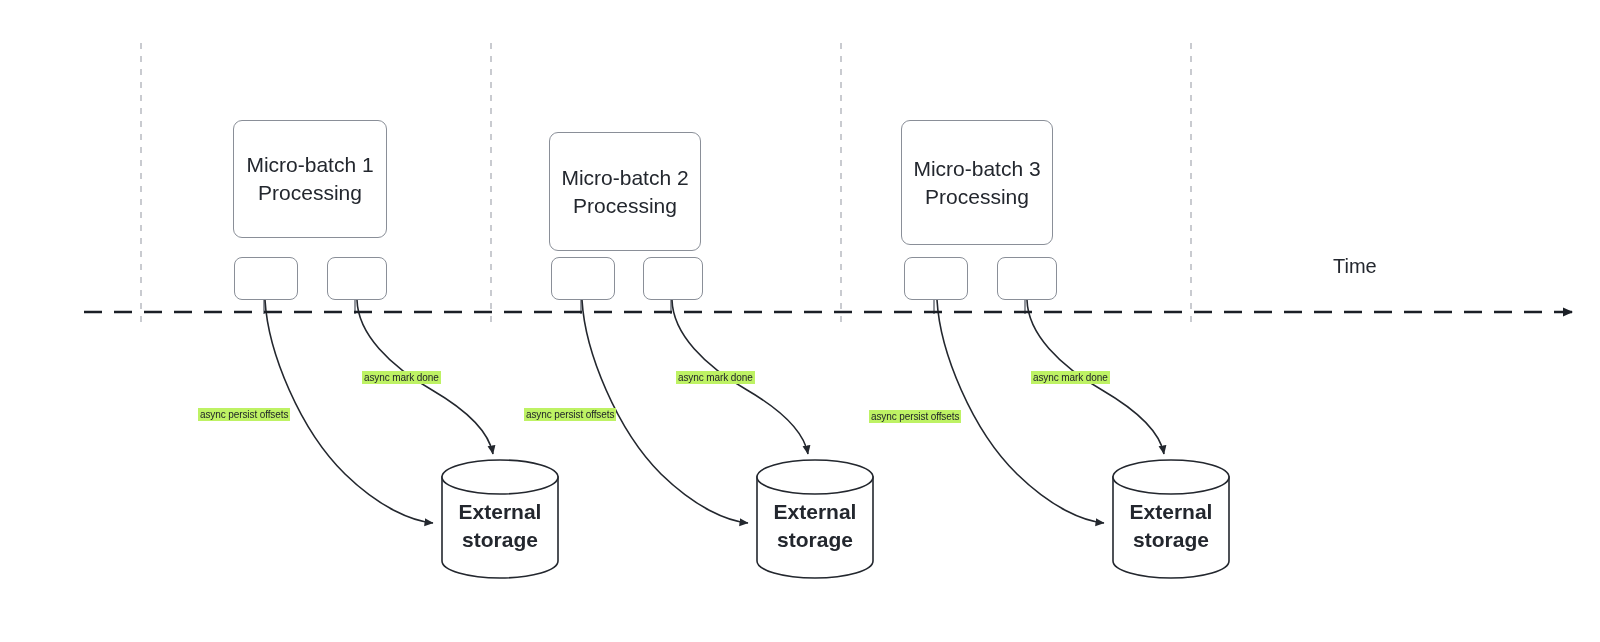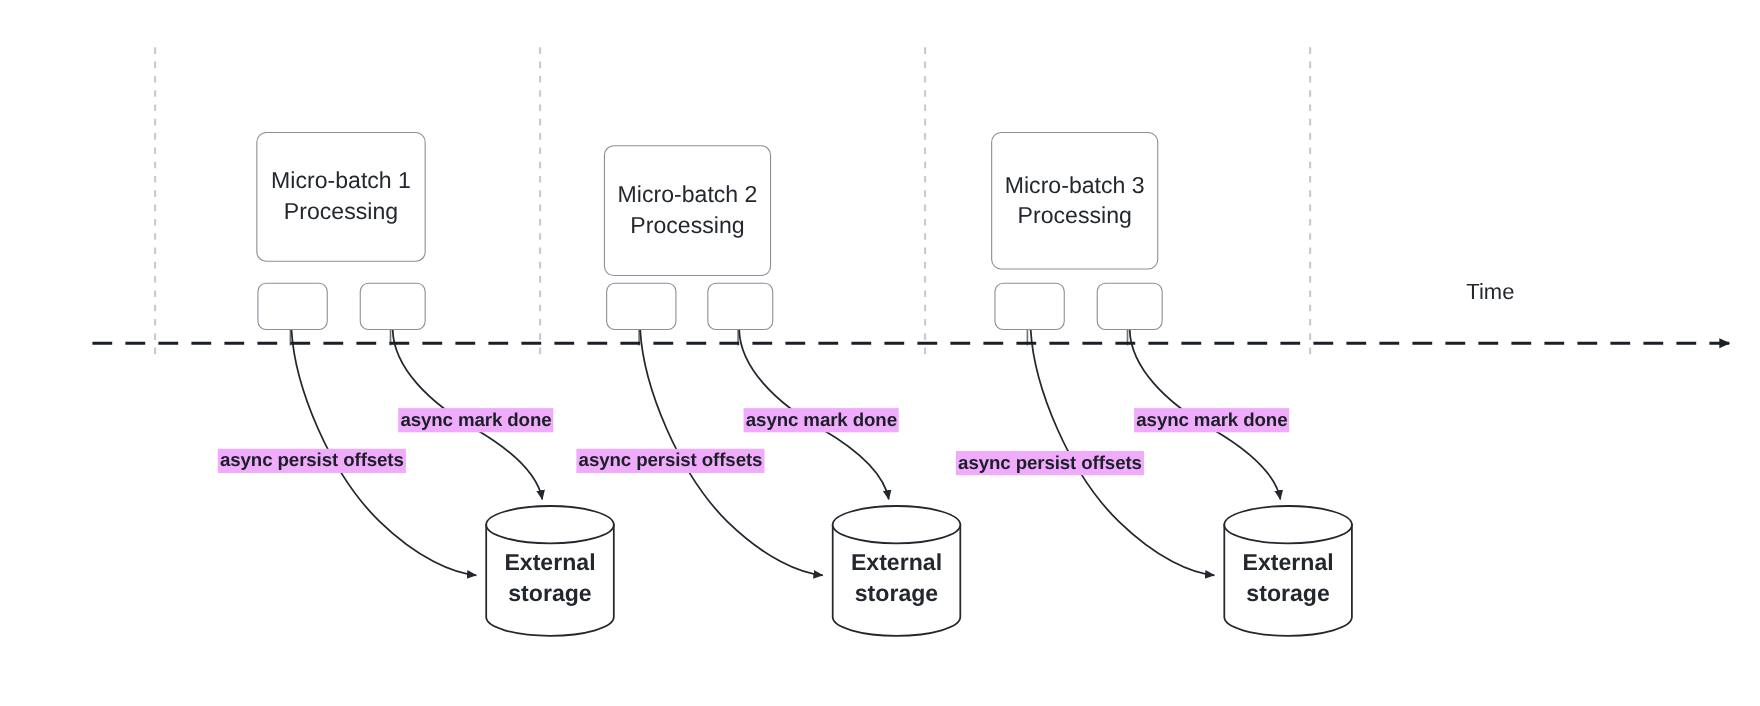--- a/index.html
+++ b/index.html
@@ -48,24 +48,24 @@
     text-align: center;
     font-size: 21px;
     line-height: 1.32;
     color: #23272e;
     white-space: pre-line;
     pointer-events: none;
     font-weight: bold;
   }
   .edge-label {
     position: absolute;
-    font-size: 17px;
-    font-weight: bold;
+    font-size: 10px;
+    font-weight: normal;
     color: #1b1f26;
-    background: #f0abfc;
+    background: #bef264;
     white-space: nowrap;
     padding: 1px 2px;
     letter-spacing: -0.1px;
   }
   .axis-label {
     position: absolute;
     font-size: 20px;
     color: #23272e;
     white-space: nowrap;
   }

